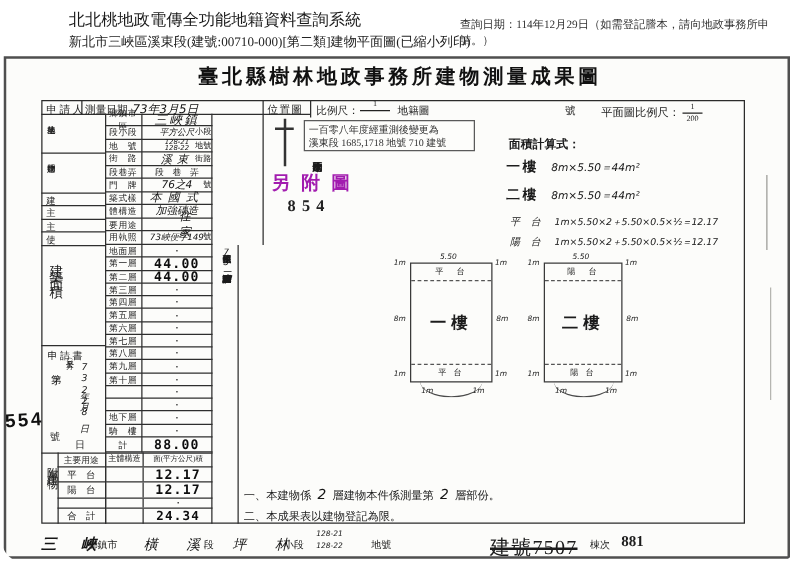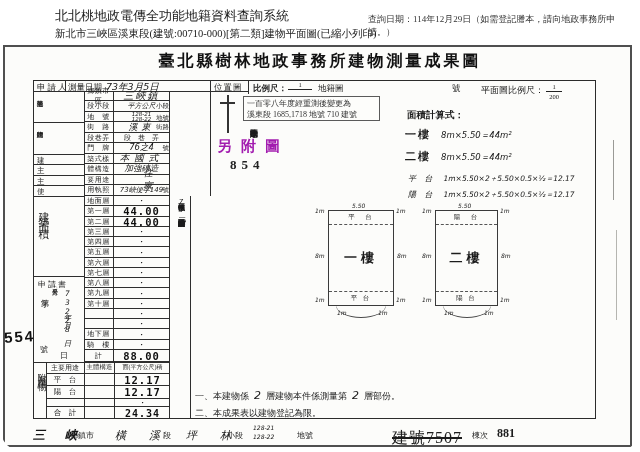--- a/index.html
+++ b/index.html
@@ -60,21 +60,21 @@
   <div class="hl" style="left:33px;top:175px;width:51px;"></div>
   <div class="hl" style="left:33px;top:185px;width:51px;"></div>
   <div class="hl" style="left:33px;top:196px;width:51px;"></div>
   <div class="hl" style="left:33px;top:276px;width:51px;"></div>
   <div class="hl" style="left:33px;top:362px;width:137px;"></div>
 
   <div class="abs p" style="left:37px;top:82px;font-size:8.5px;letter-spacing:2px;">申請人</div>
   <div class="abs p" style="left:68px;top:82px;font-size:8.5px;">測量日期</div>
   <div class="abs h" style="left:106px;top:81px;font-size:9.5px;">73年3月5日</div>
   <div class="abs p" style="left:214px;top:82px;font-size:8.5px;letter-spacing:1px;">位置圖</div>
-  <div class="abs p" style="left:253px;top:83px;font-size:8.5px;font-weight:bold;">比例尺：</div>
+  <div class="abs p" style="left:253px;top:83px;font-size:8.5px;">比例尺：</div>
   <div class="abs" style="left:288px;top:79px;">
     <span class="frac p"><span>1</span><span class="bar" style="width:24px;"></span><span>&nbsp;</span></span>
   </div>
   <div class="abs p" style="left:318px;top:83px;font-size:8.5px;">地籍圖</div>
   <div class="abs p" style="left:452px;top:83px;font-size:8.5px;">號</div>
   <div class="abs p" style="left:481px;top:84px;font-size:9px;">平面圖比例尺：</div>
   <div class="abs" style="left:546px;top:81px;">
     <span class="frac p"><span>1</span><span class="bar" style="width:16px;"></span><span>200</span></span>
   </div>
 

